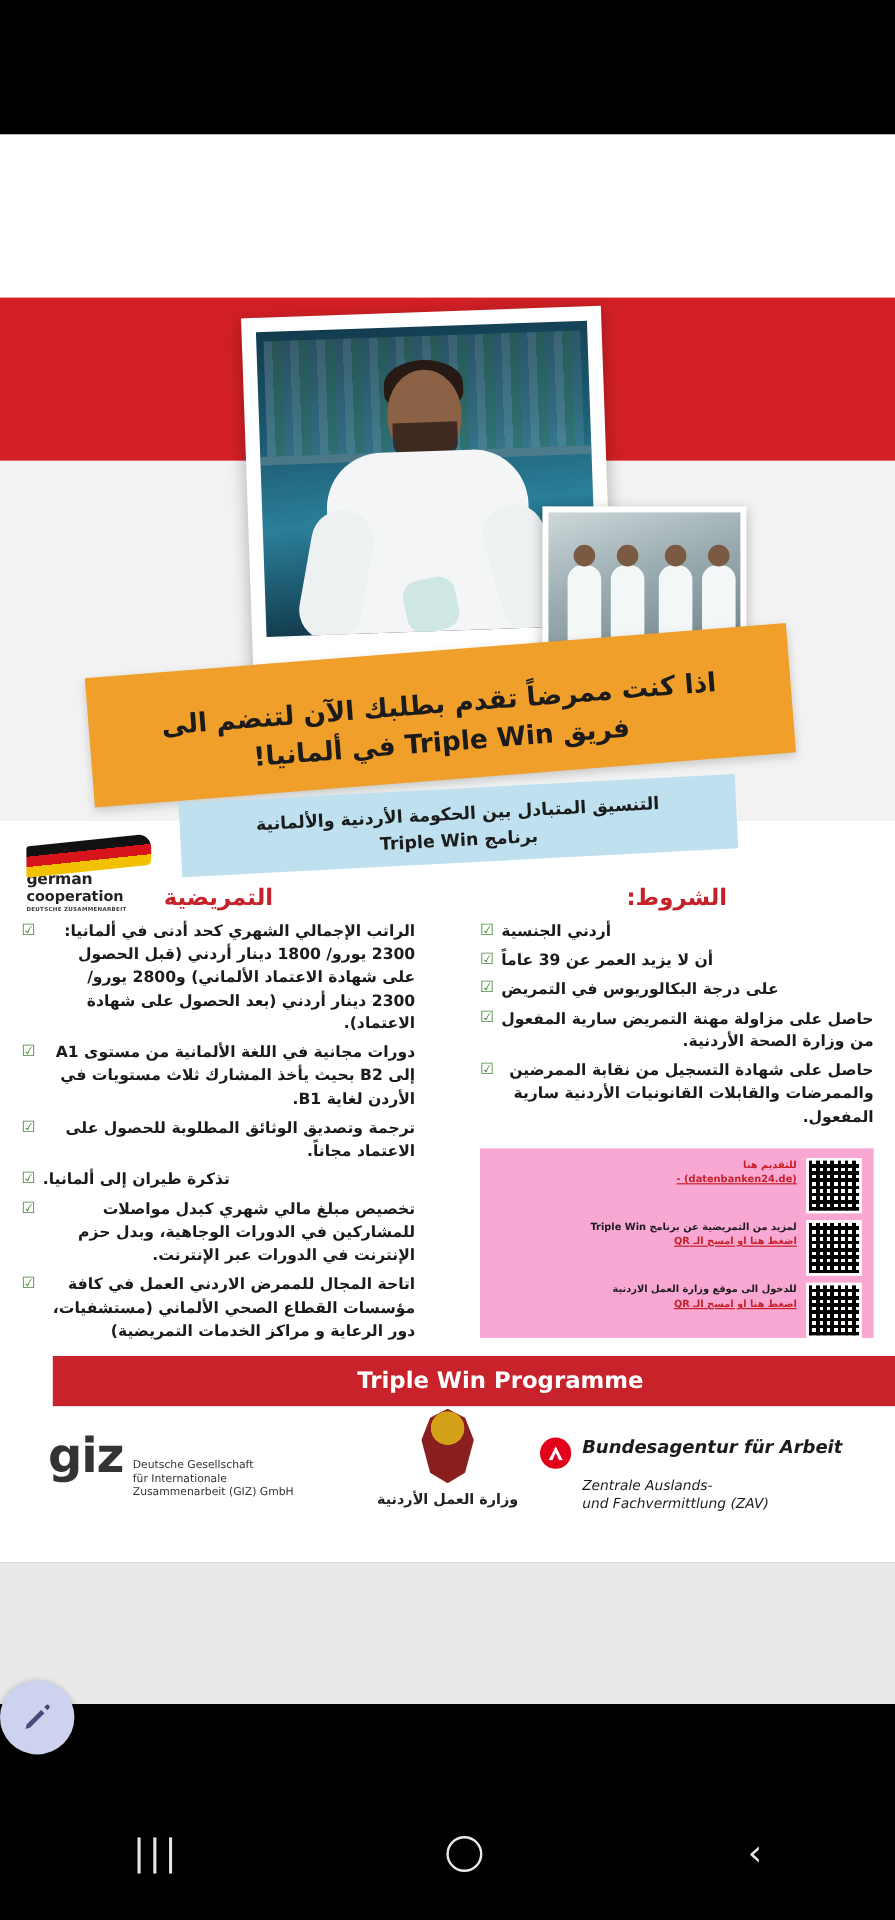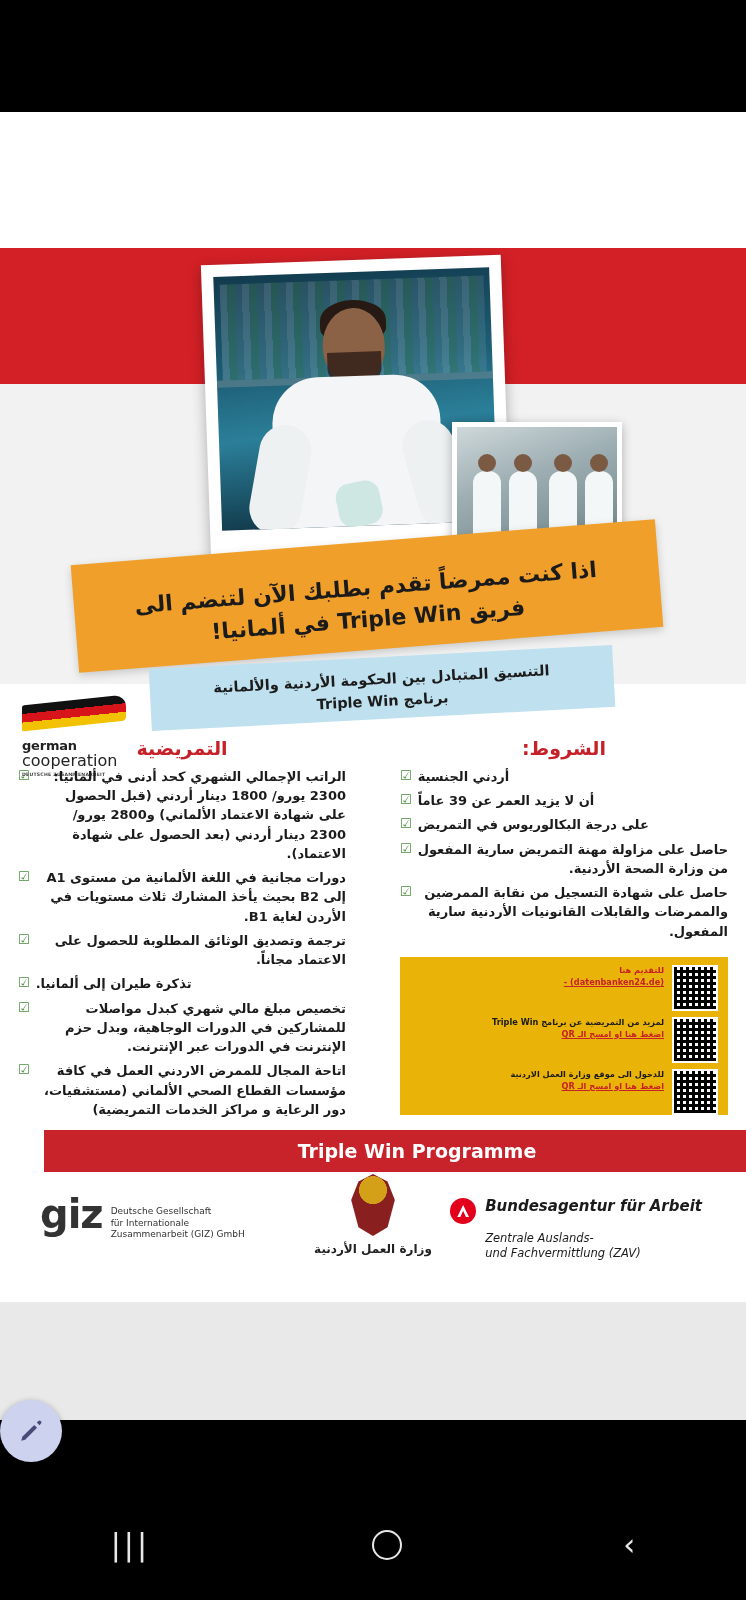--- a/index.html
+++ b/index.html
@@ -153,22 +153,22 @@
     direction:rtl; text-align:center;
   }
 
   
   .gc-logo { position:absolute; top:588px; left:22px; width:130px; height:62px; }
   .flag {
     width:104px; height:26px; border-radius:2px 12px 4px 2px;
     background:linear-gradient(180deg,#111 0 33%, #d7141a 33% 66%, #f2c200 66% 100%);
     transform: skewY(-6deg);
   }
-  .gc-logo .t1 { font-size:13px; font-weight:bold; color:#222; margin-top:12px; letter-spacing:-.2px;}
-  .gc-logo .t2 { font-size:16px; font-weight:normal; color:#222; line-height:1.05;}
+  .gc-logo .t1 { font-size:13px; font-weight:bold; color:#222; margin-top:0; letter-spacing:-.2px;}
+  .gc-logo .t2 { font-size:12px; font-weight:bold; color:#222; line-height:1.05;}
   .gc-logo .t3 { font-size:4.6px; font-weight:bold; color:#444; letter-spacing:.25px; margin-top:2px;}
 
   
   .cols { position:absolute; top:625px; left:0; width:746px; padding:0 18px; }
   .col {
     position:absolute; top:0; width:328px; direction:rtl; text-align:right;
     color:#1b1b1b;
   }
   .col-right { right:18px; }
   .col-left  { left:18px; }
@@ -177,21 +177,21 @@
   }
   .li {
     display:flex; flex-direction:row-reverse; align-items:flex-start;
     gap:6px; margin-bottom:5px;
   }
   .li .tick { color:#4b8f3e; font-size:13px; line-height:1.45; flex:0 0 auto; }
   .li .tx { font-size:13px; font-weight:bold; line-height:1.48; }
 
   
   .qr-panel {
-    position:absolute; top:845px; right:18px; width:328px; height:158px; background:#eab308;
+    position:absolute; top:845px; right:18px; width:328px; height:158px; background:#f9a8d4;
     padding:8px 10px;
   }
   .qr-row { display:flex; flex-direction:row-reverse; align-items:flex-start; gap:8px; margin-bottom:6px; }
   .qr {
     flex:0 0 auto; width:46px; height:46px; background:#fff;
     background-image:
       repeating-linear-gradient(90deg,#000 0 3px, #fff 3px 6px),
       repeating-linear-gradient(0deg,#000 0 3px, #fff 3px 6px);
     background-blend-mode:multiply;
     border:2px solid #fff;
@@ -205,21 +205,21 @@
   .red-bar {
     position:absolute; top:1018px; left:0; width:746px; height:42px; background:#c8222b;
     display:flex; align-items:center; justify-content:center;margin-left:44px;
   }
   .red-bar span { color:#fff; font-size:19px; font-weight:bold; }
 
   
   .foot { position:absolute; top:1060px; left:0; width:746px; height:164px; background:#fff; }
   .giz { position:absolute; top:24px; left:40px; display:flex; align-items:flex-start; gap:8px; }
   .giz .g { font-size:40px; font-weight:bold; color:#333; line-height:.9; letter-spacing:-1px;}
-  .giz .gt { font-size:9px; color:#333; line-height:1.3; margin-top:10px; }
+  .giz .gt { font-size:9px; color:#333; line-height:1.3; margin-top:20px; }
   .jo { position:absolute; top:2px; left:50%; margin-left:-60px; width:120px; text-align:center; }
   .jo .emblem {
     width:52px; height:62px; margin:0 auto;
     background:radial-gradient(circle at 50% 26%, #d4a017 0 26%, transparent 27%),
                linear-gradient(180deg,#8a1f1f 0 100%);
     clip-path: polygon(50% 0%, 78% 12%, 92% 42%, 78% 86%, 50% 100%, 22% 86%, 8% 42%, 22% 12%);
   }
   .jo .cap { font-size:12px; font-weight:bold; color:#222; margin-top:6px; direction:rtl;}
   .ba { position:absolute; top:26px; right:44px; display:flex; gap:9px; align-items:flex-start;font-style:italic;}
   .ba .mark {

